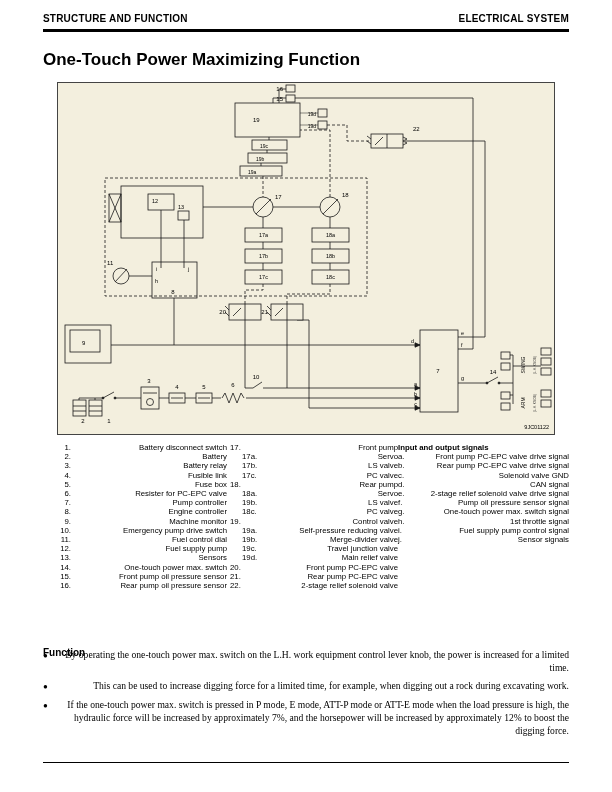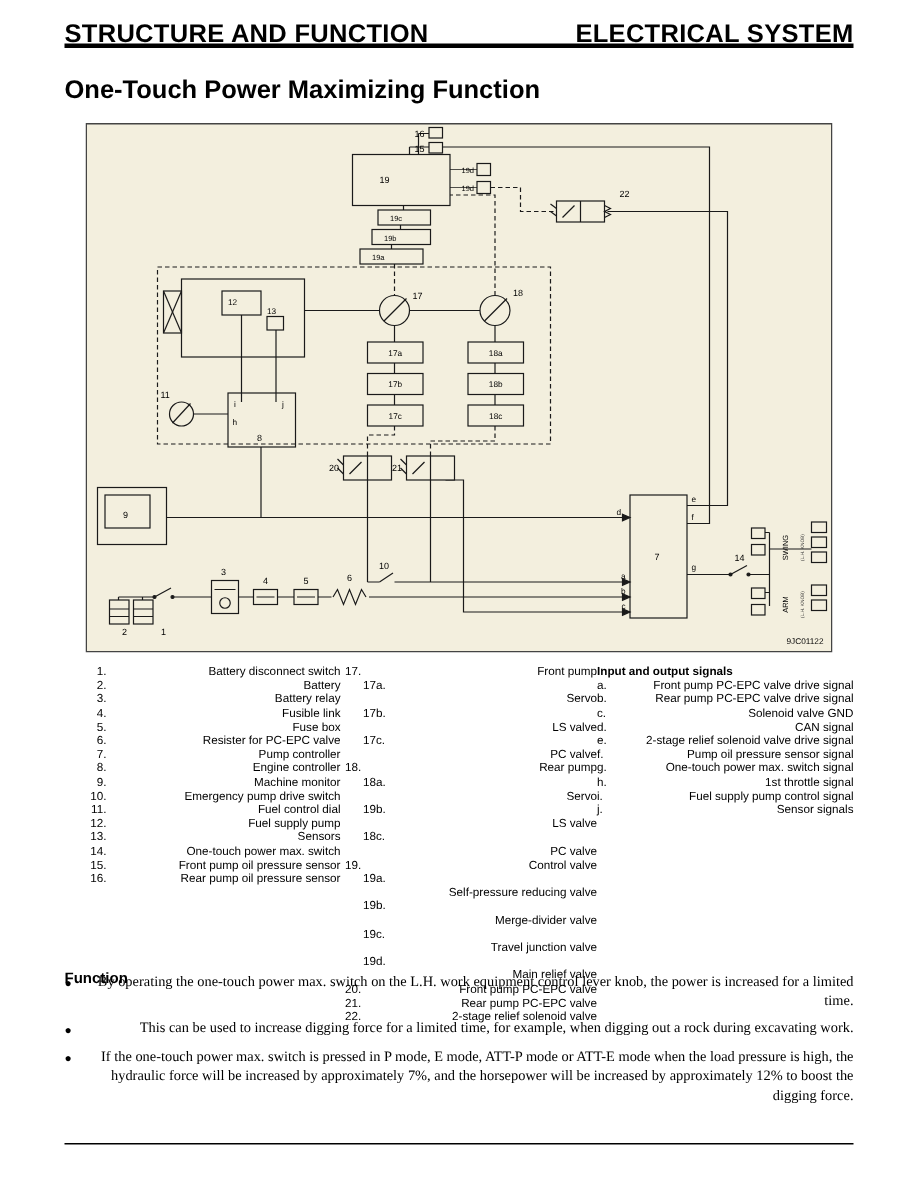--- a/index.html
+++ b/index.html
@@ -1,35 +1,35 @@
 <!DOCTYPE html>
 <html><head>
 <meta charset="utf-8">
 <style>
   html,body{margin:0;padding:0;background:#fff;}
   .page{position:relative;width:612px;height:792px;background:#fff;overflow:hidden;
         font-family:"Liberation Sans",sans-serif;color:#000;}
   .hdr{position:absolute;top:13px;left:43px;width:526px;display:flex;
-       justify-content:space-between;font-size:17px;font-weight:bold;letter-spacing:.2px;text-align:right;}
+       justify-content:space-between;font-size:10px;font-weight:bold;letter-spacing:.2px;text-align:right;}
   .hdr-rule{position:absolute;top:29px;left:43px;width:526px;height:3px;background:#000;}
   .sec-title{position:absolute;top:50px;left:43px;font-size:17px;font-weight:bold;}
   .diagram{position:absolute;top:82px;left:57px;width:498px;height:353px;}
   svg text{font-family:"Liberation Sans",sans-serif;fill:#000;stroke:none;font-size:6px;}
   svg .f55{font-size:5.5px}
   svg .f5{font-size:5px}
   svg .f32{font-size:3.2px;fill:#333}
   .parts{position:absolute;top:443px;left:57px;width:512px;font-size:7.8px;line-height:9.2px;}
   .col{position:absolute;top:0;}
   .c1{left:0;width:170px;}
   .c2{left:173px;width:168px;}
   .c3{left:341px;width:171px;}
   .li{display:flex;}
   .c1 .num{width:14px;flex:none;text-align:right;margin-right:5px;}
   .c2 .num{width:17px;flex:none;margin-right:3px;}
-  .c2 .sub{margin-left:12px;flex-direction:column;}
+  .c2 .sub{margin-left:12px;}
   .c2 .sub .num{width:19px;}
   .c3 .num{width:13px;flex:none;}
   .c3h{font-weight:bold;margin-bottom:0px;}
   .txt{flex:1;text-align:right;}
   .fn-title{position:absolute;top:629px;left:43px;font-size:10px;font-weight:bold;margin-top:18px;}
   .bullets{position:absolute;top:648px;left:43px;width:526px;
            font-family:"Liberation Serif",serif;font-size:9.6px;line-height:13px;text-align:justify;}
   .bullet{display:flex;margin-bottom:5px;}
   .bullet .dot{width:19px;flex:none;font-size:8px;padding-top:1px;}
   .ft-rule{position:absolute;top:762px;left:43px;width:526px;height:1px;background:#000;}

